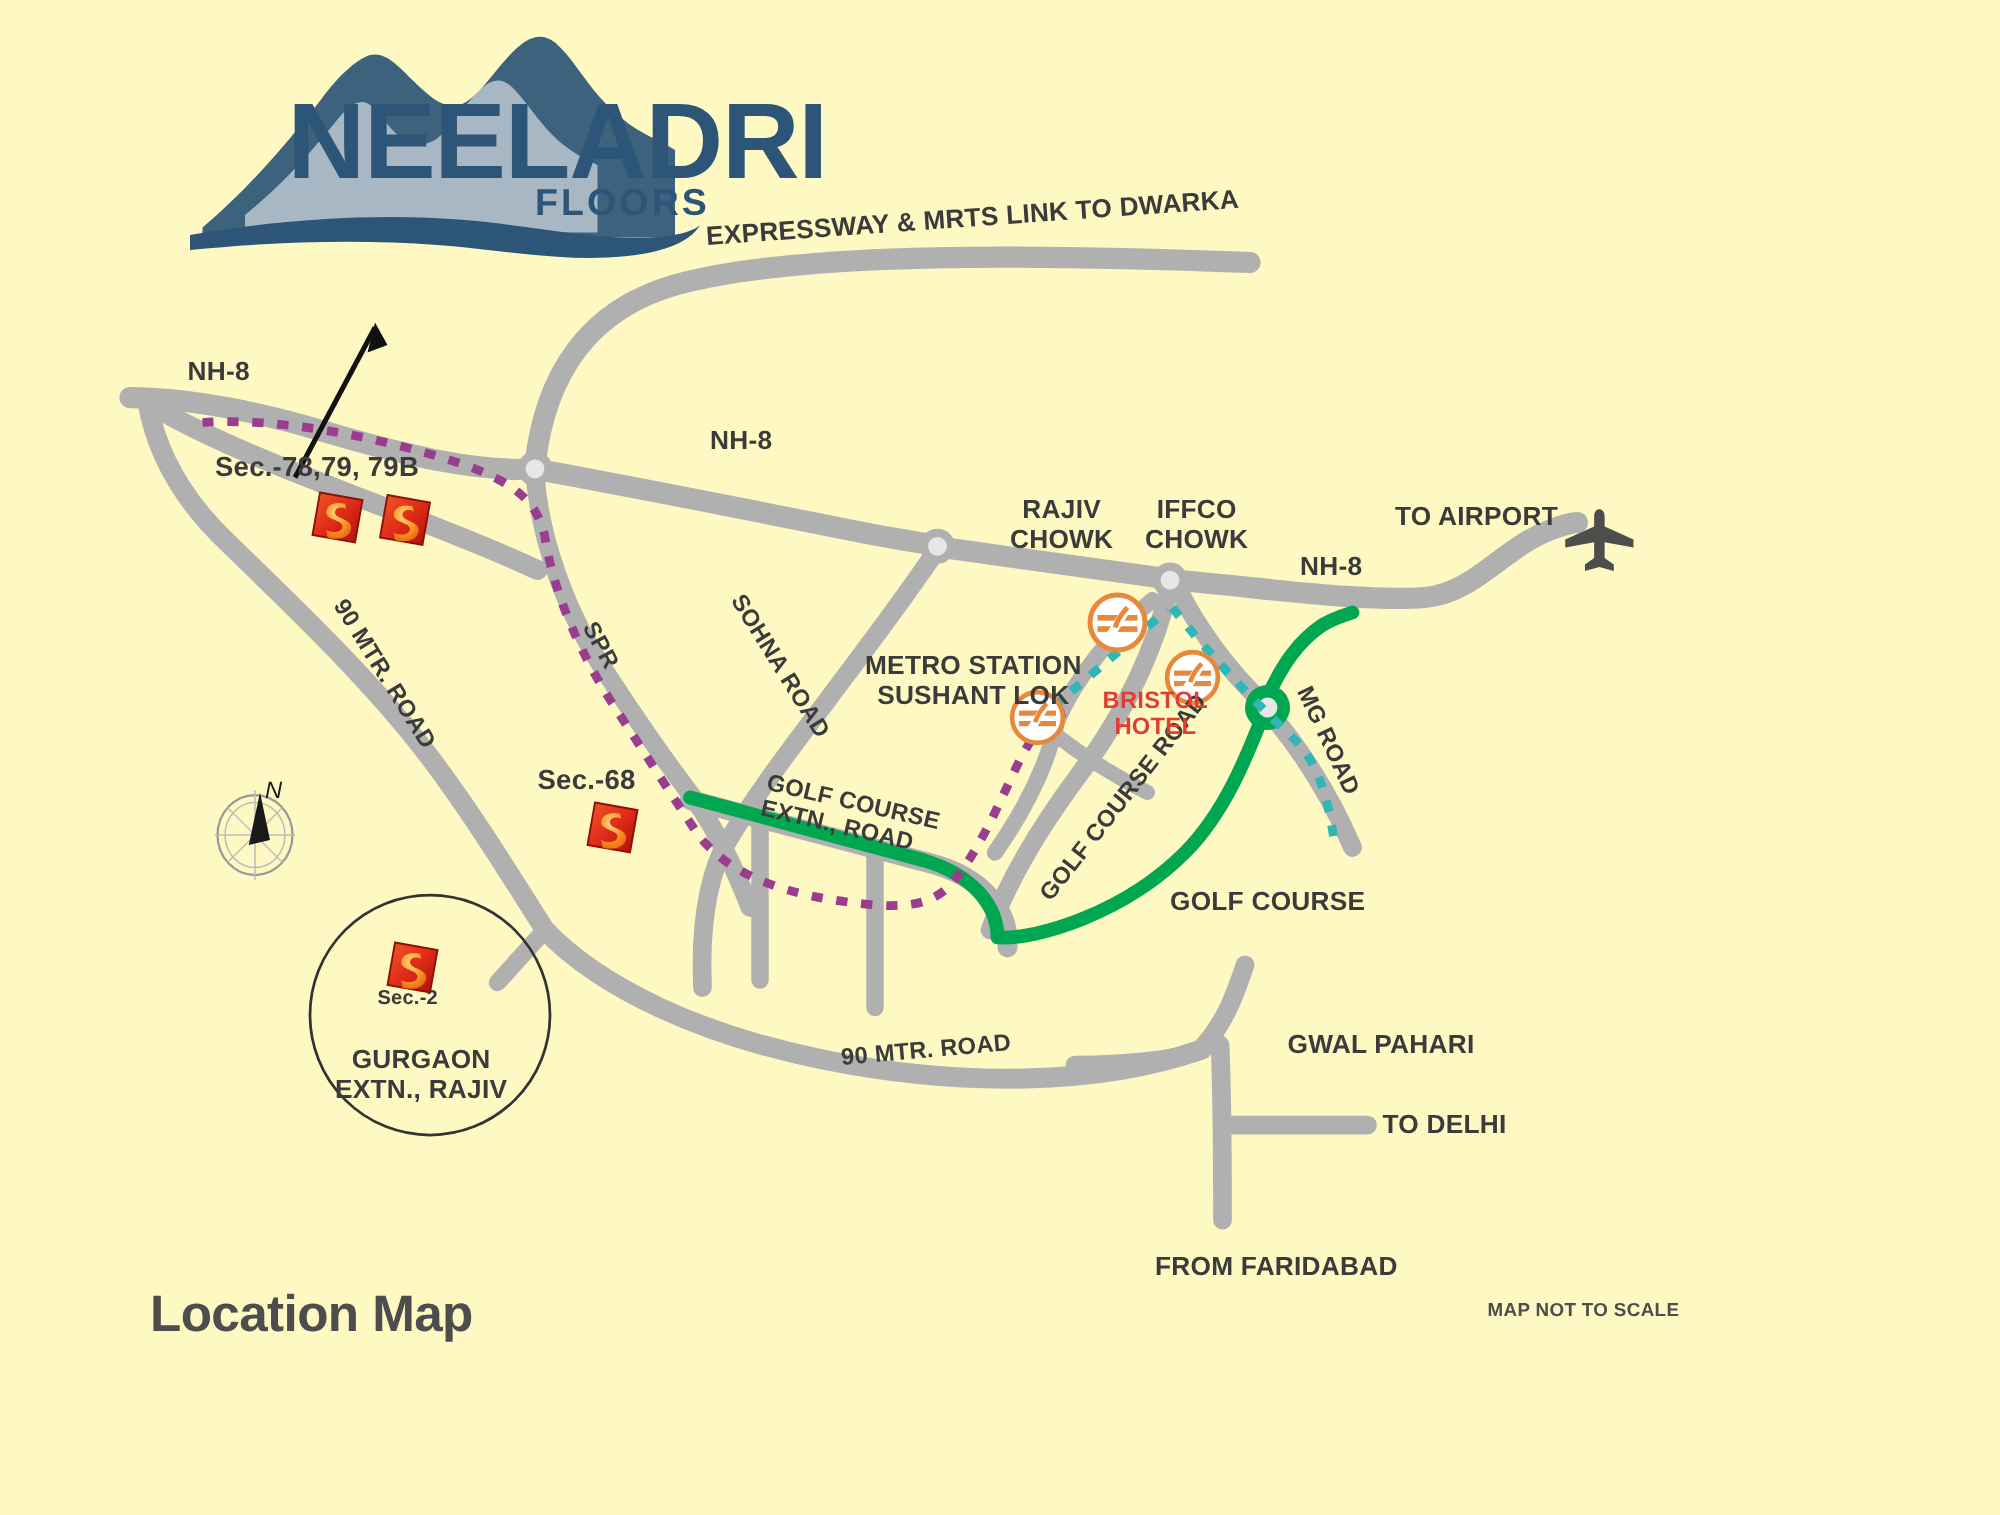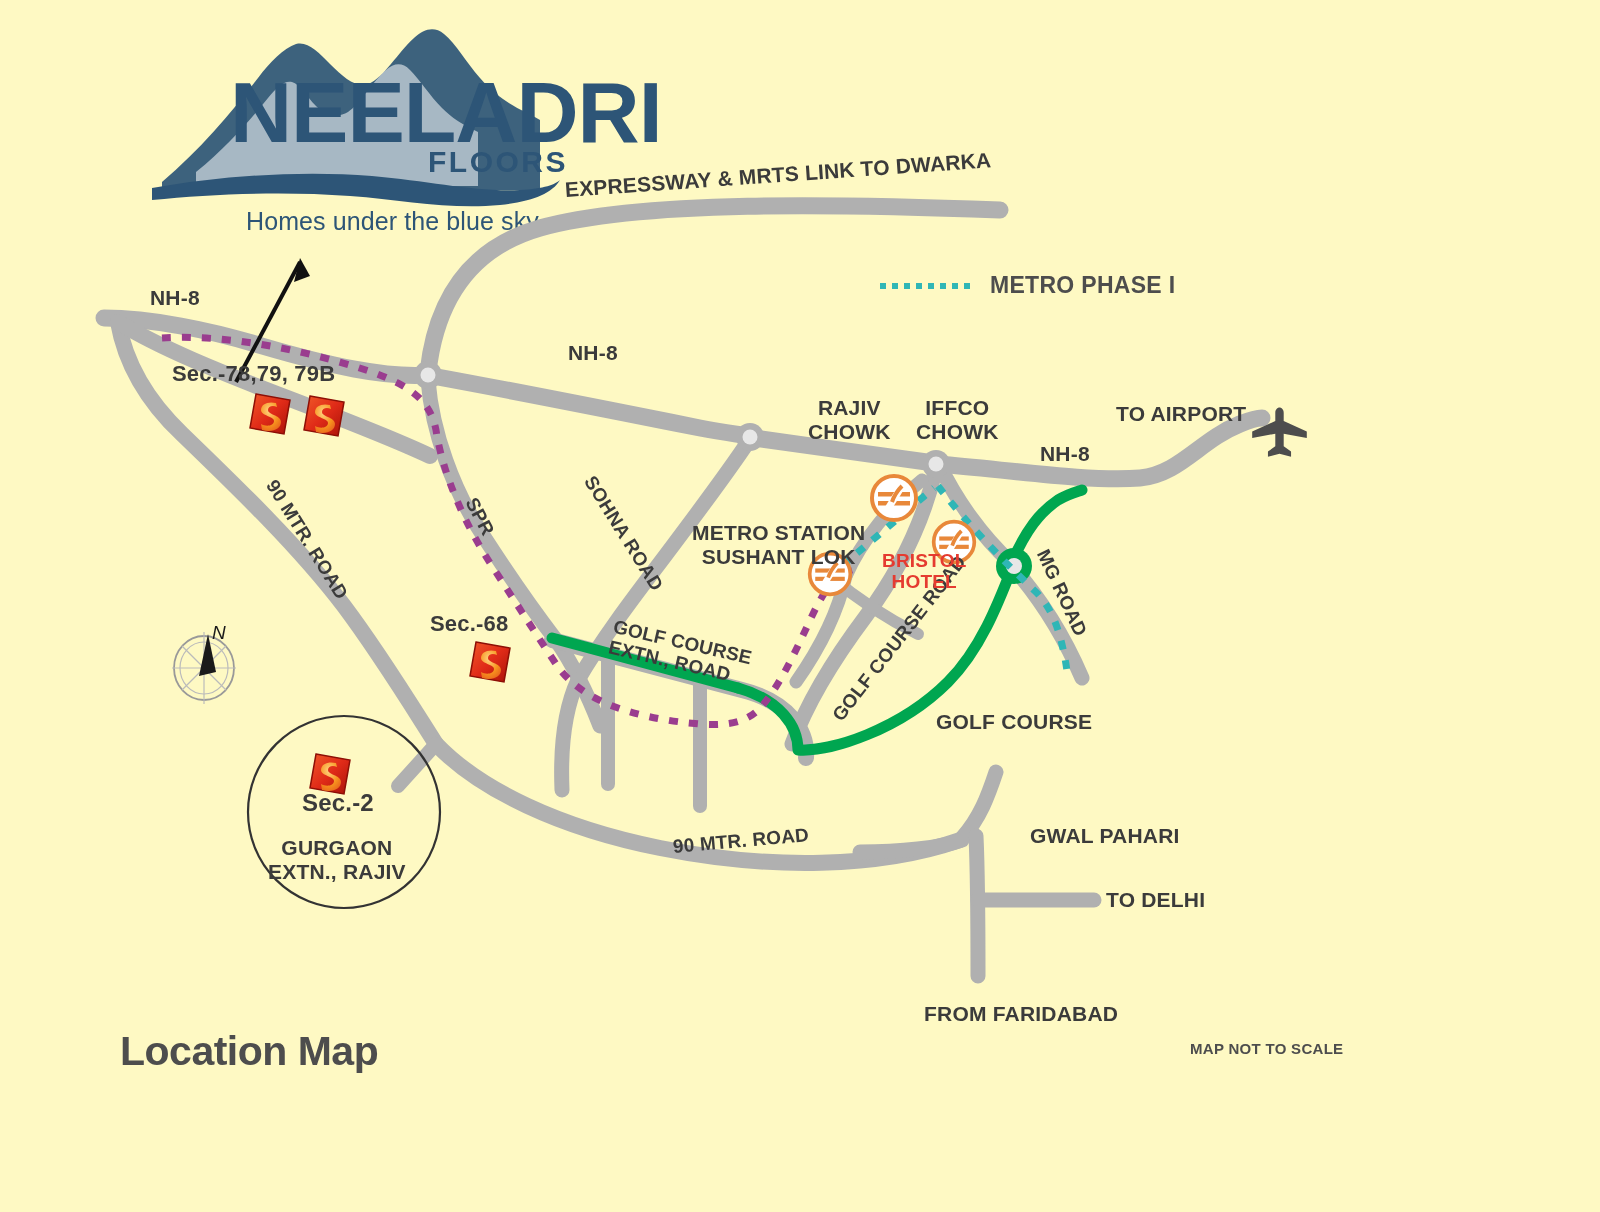--- a/index.html
+++ b/index.html
@@ -98,21 +98,20 @@
     </g>
     <g>
       <path d="M152 188 C 220 176, 300 170, 372 176 C 430 181, 474 192, 520 190
                C 544 189, 556 184, 560 180 C 552 194, 530 202, 500 205
                C 450 210, 404 200, 350 196 C 282 191, 212 194, 152 200 Z" fill="#2d5577"></path>
     </g>
     <text x="230" y="142" font-family="Liberation Sans, sans-serif" font-size="86" font-weight="bold" fill="#2d5577" letter-spacing="-1">NEELADRI</text>
     <text x="428" y="172" font-family="Liberation Sans, sans-serif" font-size="30" font-weight="bold" fill="#2d5577" letter-spacing="2.5">FLOORS</text>
   </svg>
 
-  <div class="tagline">Homes under the blue sky</div>
 
   <svg class="layer" viewBox="0 0 1600 1212">
     <g fill="none" stroke="#b0b0b0" stroke-linecap="round" stroke-linejoin="round">
 
       <path d="M428 372 C 436 300, 470 248, 540 228 C 640 200, 840 204, 1000 210" stroke-width="17"></path>
 
       <path d="M104 318 C 150 318, 210 330, 262 346 C 330 366, 386 378, 428 375" stroke-width="17"></path>
 
       <path d="M432 376 C 520 392, 620 412, 700 428 C 722 432, 736 434, 748 436" stroke-width="17"></path>
 
@@ -276,24 +275,20 @@
   </svg>
 
   <svg class="smarker" style="left:306px; top:750px; width:48px; height:52px;" viewBox="0 0 48 52">
     <path d="M10 4 L 44 10 L 38 44 L 4 38 Z" fill="url(#sg1)"></path>
     <path d="M10 4 L 44 10 L 38 44 L 4 38 Z" fill="none" stroke="#8d0f06" stroke-width="1.5"></path>
     <path d="M30 13 C 22 11, 15 14, 15 20 C 15 26, 28 26, 28 31
              C 28 36, 20 37, 15 34 L 16 40 C 26 43, 35 39, 35 32
              C 35 25, 22 25, 22 20 C 22 16, 27 15, 31 17 Z" fill="url(#sg2)"></path>
   </svg>
 
-  <div class="legend-row" style="left:880px; top:272px;">
-    <span class="legend-dots" style="background-image: linear-gradient(to right, #2fb6b6 0 6px, transparent 6px 12px);"></span>
-    <span class="legend-text">METRO PHASE I</span>
-  </div>
 
   <div class="maplabel" style="left:565px; top:178px; font-size:21px; transform:rotate(-4deg); transform-origin:left center;">EXPRESSWAY &amp; MRTS LINK TO DWARKA</div>
 
   <div class="maplabel" style="left:150px; top:286px; font-size:21px;">NH-8</div>
 
   <div class="maplabel" style="left:568px; top:341px; font-size:21px;">NH-8</div>
 
   <div class="maplabel" style="left:1040px; top:442px; font-size:21px;">NH-8</div>
 
   <div class="maplabel" style="left:280px; top:476px; font-size:19px; transform:rotate(58deg); transform-origin:left top;">90 MTR. ROAD</div>
@@ -330,21 +325,21 @@
   <div class="maplabel" style="left:1030px; top:824px; font-size:21px;text-align:right;">GWAL PAHARI</div>
 
   <div class="maplabel" style="left:1106px; top:888px; font-size:21px;">TO DELHI</div>
 
   <div class="maplabel" style="left:924px; top:970px; font-size:21px;margin-top:32px;">FROM FARIDABAD</div>
 
   <div class="maplabel" style="left:172px; top:362px; font-size:22px;">Sec.-78,79, 79B</div>
 
   <div class="maplabel" style="left:430px; top:612px; font-size:22px;">Sec.-68</div>
 
-  <div class="maplabel lbl-center" style="left:302px; top:790px; font-size:24px;">Sec.-2</div>
+  <div class="maplabel lbl-center" style="left:302px; top:790px; font-size:16px;">Sec.-2</div>
 
   <div class="maplabel lbl-center" style="left:268px; top:836px; font-size:21px;">GURGAON
 EXTN., RAJIV</div>
 
   <div class="maplabel" style="left:212px; top:622px; font-size:19px; font-style:italic; color:#1a1a1a; font-weight:normal;">N</div>
 
   <div id="page-title">Location Map</div>
   <div id="scale-note">MAP NOT TO SCALE</div>
 
 </div>

